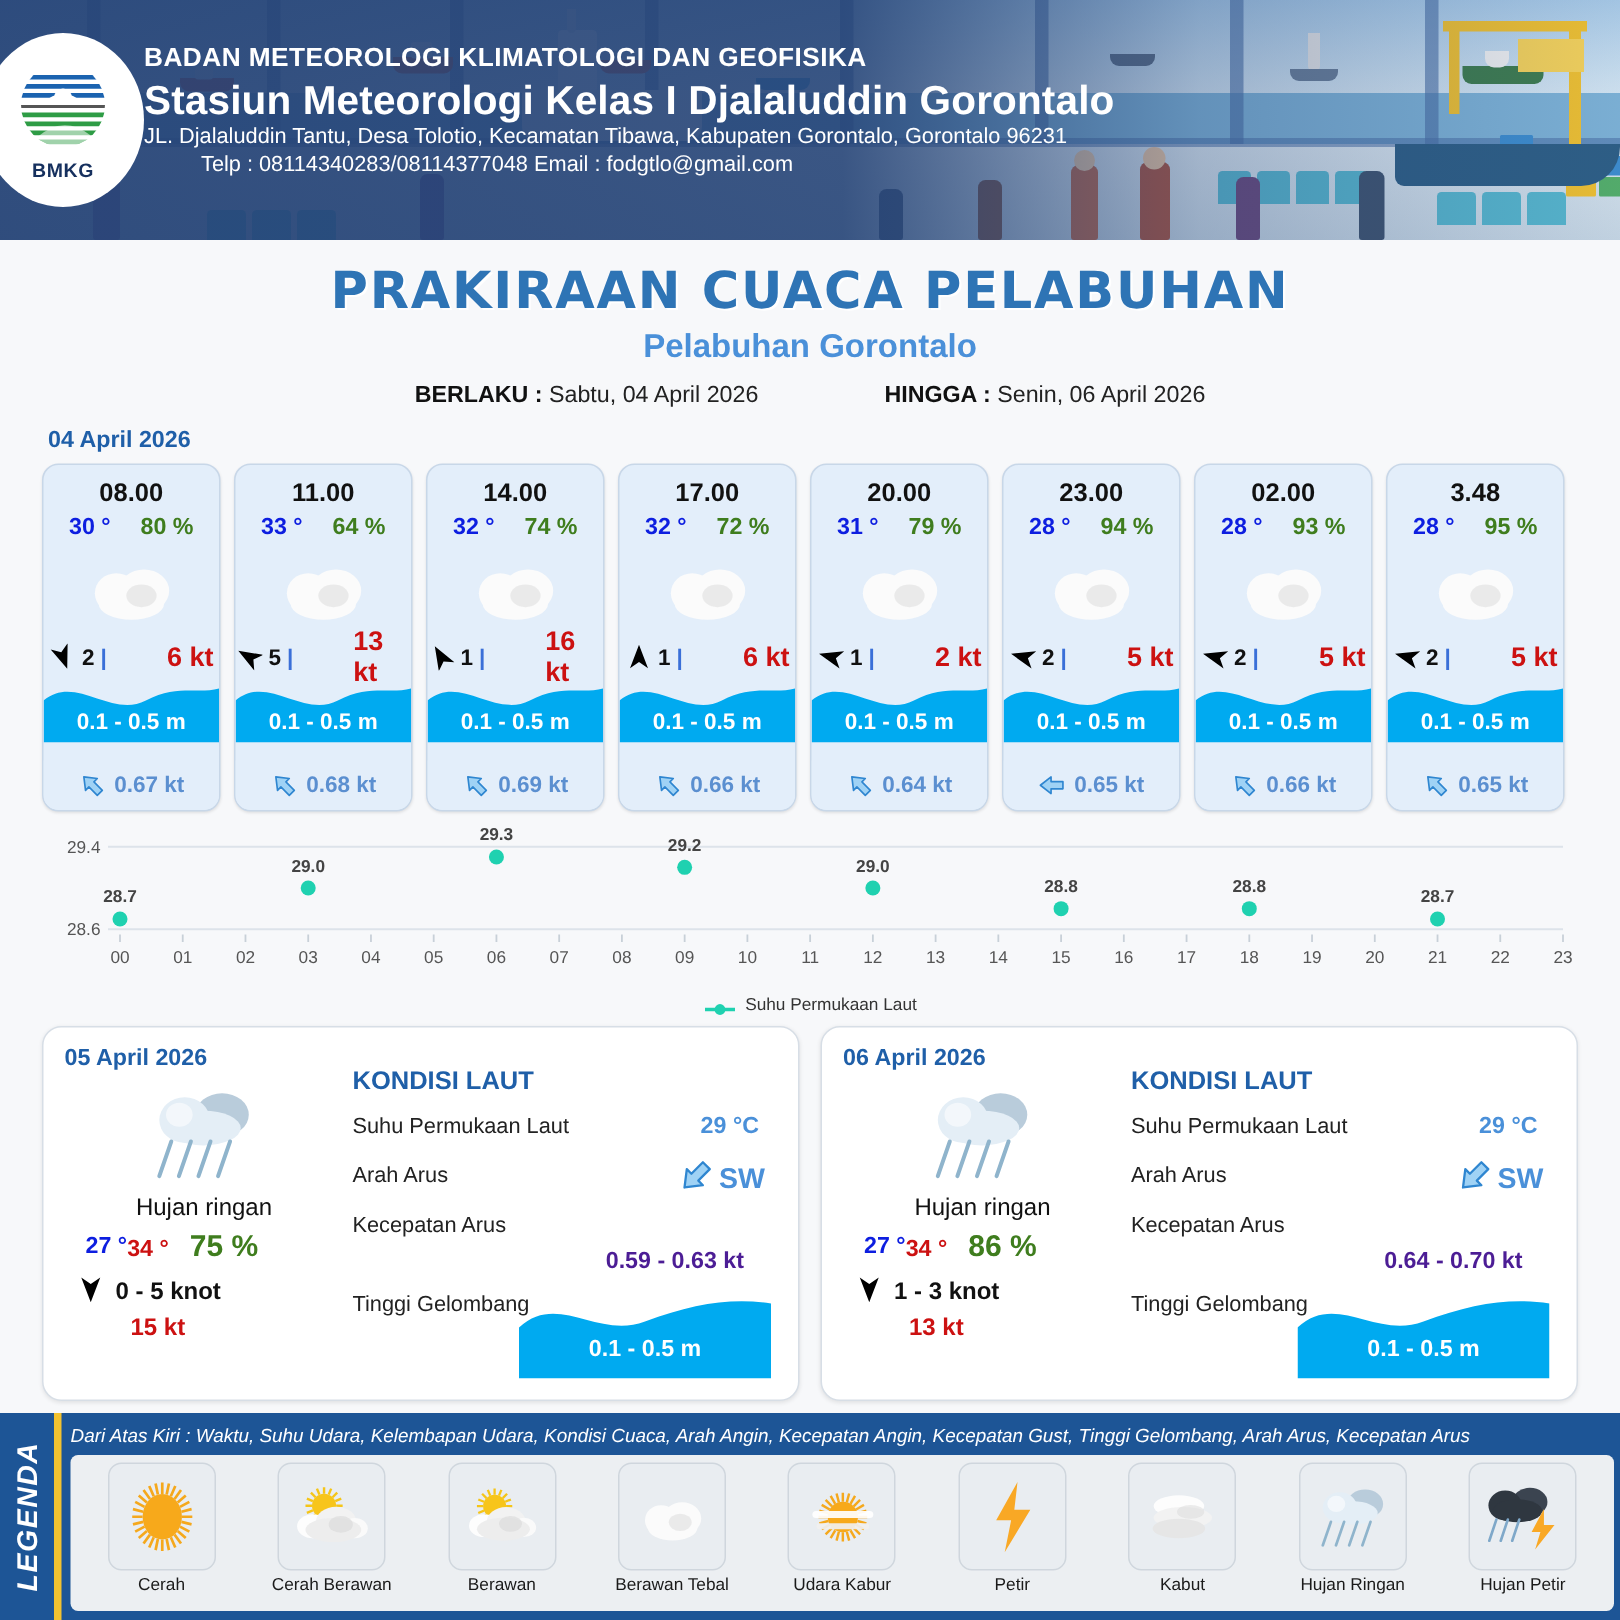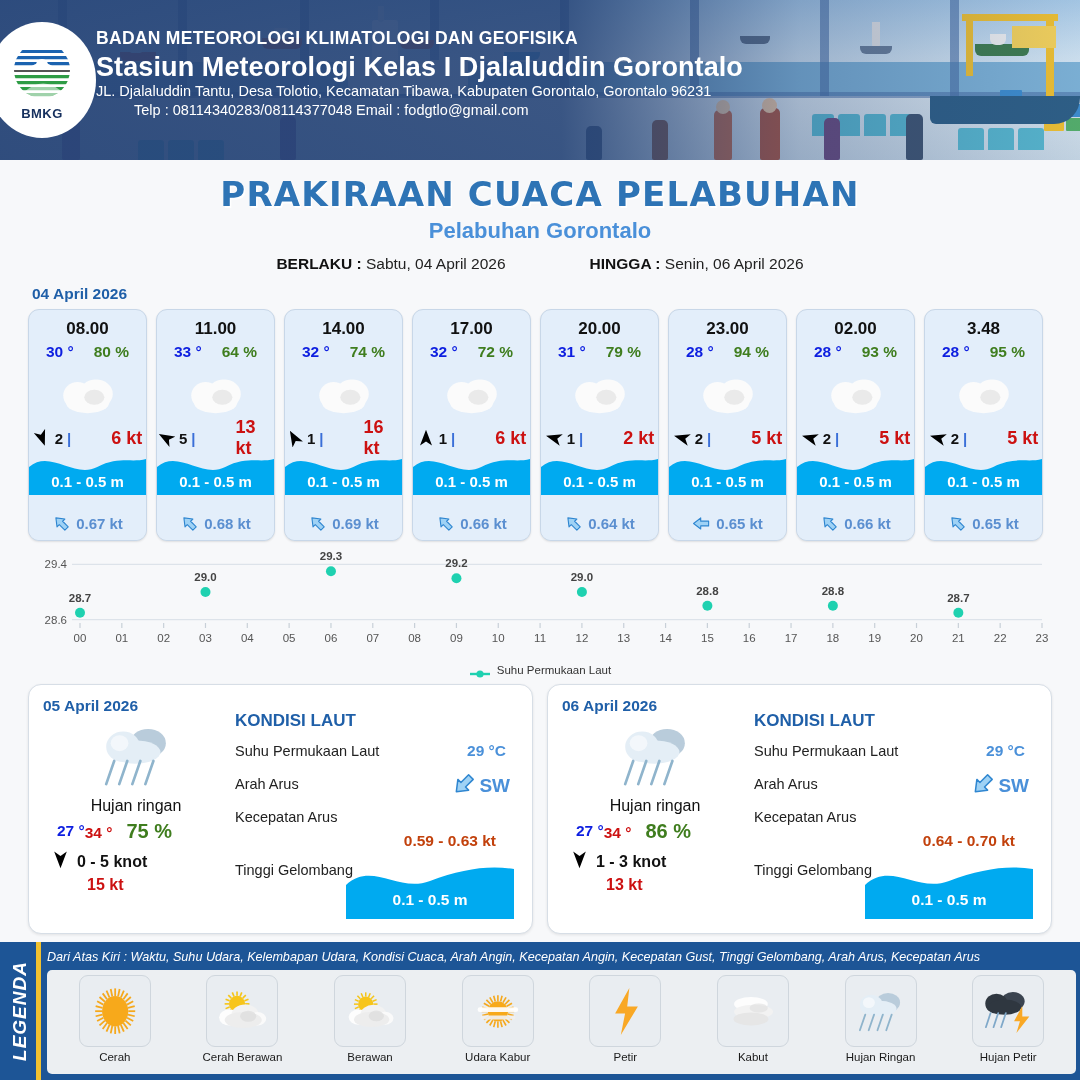--- a/index.html
+++ b/index.html
@@ -115,21 +115,21 @@
   .p-wtxt { font-size:16px; font-weight:bold; color:#111; }
   .p-gust { font-size:16px; font-weight:bold; color:#cc1111; margin-top:3px; padding-left:44px; }
 
   .p-right { flex:1; position:relative; padding-left:6px; }
   .p-sea-h { font-size:17px; font-weight:bold; color:#1f5fa8; margin-top:14px; }
   .p-row { position:relative; margin-top:11px; height:22px; }
   .p-lbl { font-size:14.5px; color:#222; }
   .p-val { position:absolute; right:12px; top:0; font-size:15.5px; font-weight:bold; color:#4a90d9; }
   .p-val-sw { position:absolute; right:8px; top:-4px; display:flex; align-items:center; gap:2px; }
   .sw-txt { font-size:19px; font-weight:bold; color:#4a90d9; }
-  .p-cur-val { text-align:right; font-size:15.5px; font-weight:bold; color:#c2410c; padding-right:22px; margin-top:2px; }
+  .p-cur-val { text-align:right; font-size:15.5px; font-weight:bold; color:#4c1d95; padding-right:22px; margin-top:2px; }
   .p-wave { position:absolute; right:4px; bottom:2px; width:168px; height:56px; }
   .p-wave-txt { position:absolute; left:0; bottom:10px; width:100%; text-align:center;
                 font-size:15.5px; font-weight:bold; color:#fff; z-index:2; }
 
   
   .legenda { position:absolute; left:0; bottom:0; width:1080px; height:138px; background:#1d5596; }
   .leg-side {
     position:absolute; left:0; top:0; width:40px; height:138px;
     display:flex; align-items:center; justify-content:center;
   }
@@ -914,20 +914,31 @@
       <ellipse cx="75" cy="48" rx="14" ry="11" fill="#fafafa"></ellipse>
       <ellipse cx="52" cy="50" rx="30" ry="13" fill="#ededed"></ellipse>
       <ellipse cx="60" cy="44" rx="13" ry="9" fill="#d9d9d9" opacity=".6"></ellipse>
     </g>
             </svg>
           </div>
     <div class="leg-name">Berawan</div>
         </div>
         <div class="leg-item">
     <div class="leg-cell">
+            <svg viewBox="0 0 80 60" width="50.839999999999996" height="38.129999999999995">
+    <ellipse cx="28" cy="34" rx="17" ry="16" fill="#fbfbfb"></ellipse>
+    <ellipse cx="50" cy="32" rx="20" ry="17" fill="#fbfbfb"></ellipse>
+    <ellipse cx="40" cy="42" rx="26" ry="13" fill="#fbfbfb"></ellipse>
+    <ellipse cx="48" cy="36" rx="12" ry="9" fill="#dcdcdc" opacity=".55"></ellipse>
+            </svg>
+          </div>
+    <div class="leg-name">Berawan Tebal</div>
+        </div>
+        <div class="leg-item">
+    <div class="leg-cell">
             <svg viewBox="0 0 80 70" width="55.800000000000004" height="47.43">
     <line x1="55" y1="36" x2="64" y2="36" stroke="#f5a81c" stroke-width="2.4"></line>
               <line x1="54.488887394336025" y1="39.88228567653781" x2="63.18221983093764" y2="42.2116570824605" stroke="#f5a81c" stroke-width="2.4"></line>
               <line x1="52.99038105676658" y1="43.5" x2="60.78460969082653" y2="48" stroke="#f5a81c" stroke-width="2.4"></line>
               <line x1="50.60660171779821" y1="46.60660171779821" x2="56.97056274847714" y2="52.970562748477136" stroke="#f5a81c" stroke-width="2.4"></line>
               <line x1="47.5" y1="48.99038105676658" x2="52" y2="56.78460969082653" stroke="#f5a81c" stroke-width="2.4"></line>
               <line x1="43.88228567653781" y1="50.488887394336025" x2="46.2116570824605" y2="59.18221983093764" stroke="#f5a81c" stroke-width="2.4"></line>
               <line x1="40" y1="51" x2="40" y2="60" stroke="#f5a81c" stroke-width="2.4"></line>
               <line x1="36.11771432346219" y1="50.488887394336025" x2="33.7883429175395" y2="59.18221983093764" stroke="#f5a81c" stroke-width="2.4"></line>
               <line x1="32.5" y1="48.99038105676658" x2="28.000000000000007" y2="56.78460969082653" stroke="#f5a81c" stroke-width="2.4"></line>

